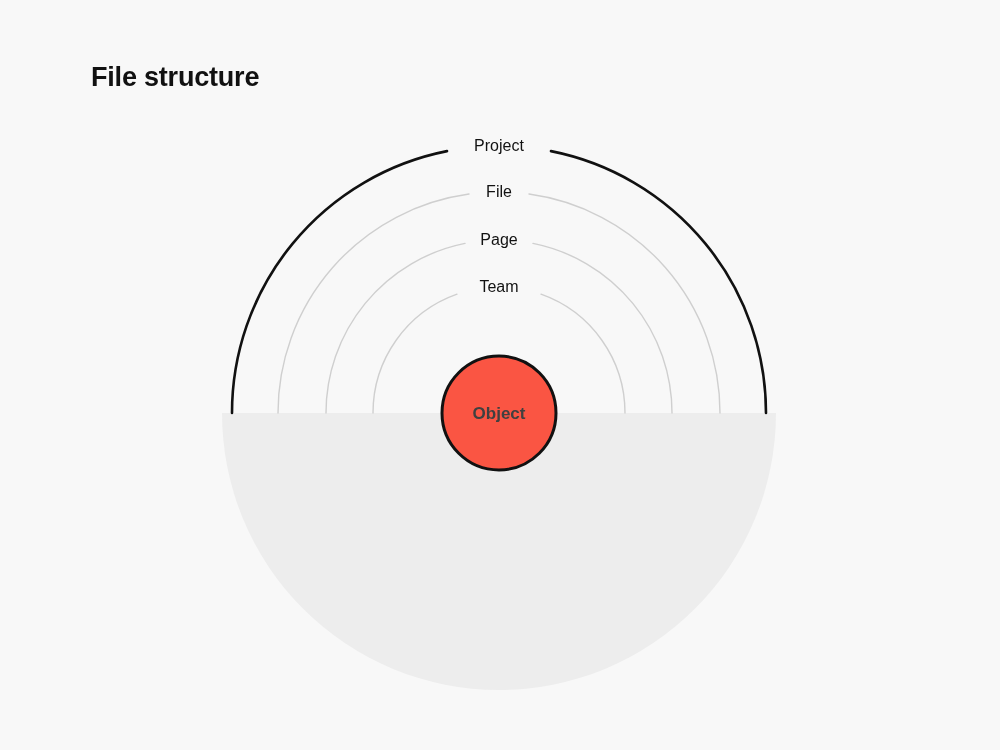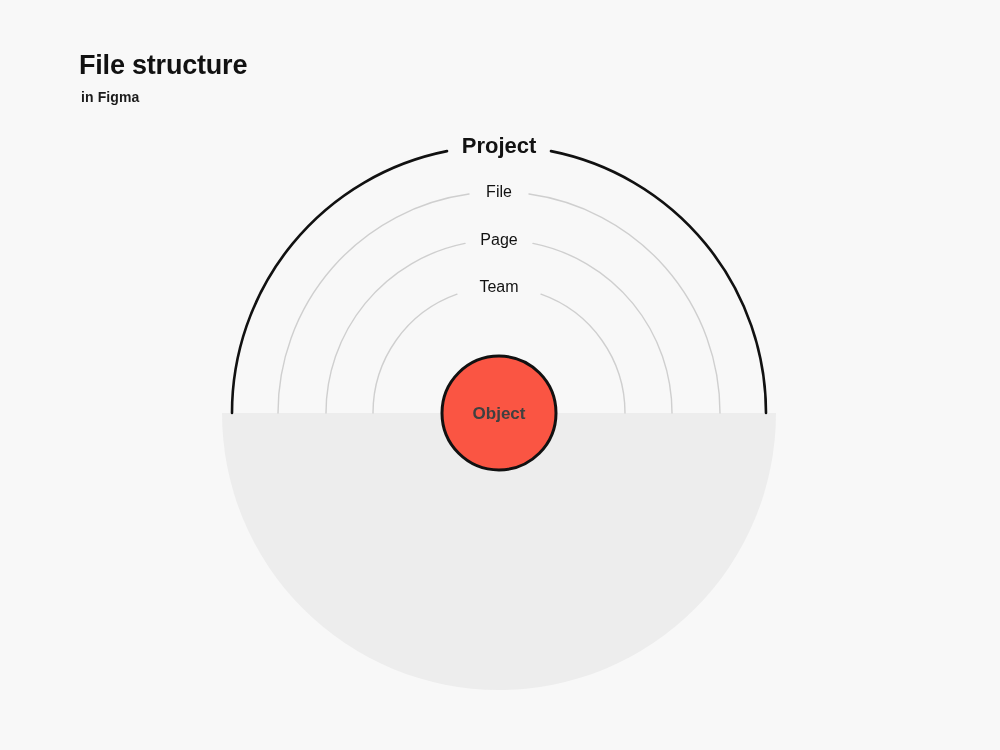--- a/index.html
+++ b/index.html
@@ -26,21 +26,21 @@
     left: 79px;
     top: 50px;
     width: 420px;
   }
   .title {
     font-size: 27px;
     font-weight: bold;
     color: #111111;
     letter-spacing: -0.2px;
     line-height: 1.15;
-    margin: 0;
+    margin: 12px;
   }
   .subtitle {
     font-size: 14px;
     font-weight: bold;
     color: #1c1c1c;
     margin: 8px 0 0 2px;
     letter-spacing: 0.1px;
   }
   .diagram {
     position: absolute;
@@ -52,22 +52,22 @@
   .ring-label {
     position: absolute;
     transform: translate(-50%, -50%);
     color: #121212;
     font-size: 16px;
     text-align: center;
     white-space: nowrap;
     line-height: 1;
   }
   .ring-label.is-root {
-    font-weight: bold;
-    font-size: 22px;
+    font-weight: normal;
+    font-size: 16px;
   }
   .object-label {
     position: absolute;
     left: 499px;
     top: 413px;
     transform: translate(-50%, -50%);
     color: #404040;
     font-size: 17px;
     font-weight: bold;
     white-space: nowrap;
@@ -96,21 +96,20 @@
     line-height: 1;
   }
 </style>
 </head>
 <body style="background: rgb(248, 248, 248);">
 
 <div id="stage">
 
   <div class="header">
     <div class="title">File structure</div>
-    <div class="subtitle">in Figma</div>
   </div>
 
   <svg class="diagram" viewBox="0 0 1000 750">
     <path id="lower-half-disc" fill="#ededed" stroke="none" d="M 222 413 A 277 277 0 0 0 776 413 Z"></path>
 
     <path id="ring-arc-0" fill="none" stroke="#111111" stroke-width="2.6" stroke-linecap="round" d="M 232.00 413.00 A 267 267 0 0 1 447.00 151.11 M 551.00 151.11 A 267 267 0 0 1 766.00 413.00"></path>
     <path id="ring-arc-1" fill="none" stroke="#cfcfcf" stroke-width="1.4" stroke-linecap="round" d="M 278.00 413.00 A 221 221 0 0 1 469.00 194.05 M 529.00 194.05 A 221 221 0 0 1 720.00 413.00"></path>
     <path id="ring-arc-2" fill="none" stroke="#cfcfcf" stroke-width="1.4" stroke-linecap="round" d="M 326.00 413.00 A 173 173 0 0 1 465.00 243.37 M 533.00 243.37 A 173 173 0 0 1 672.00 413.00"></path>
     <path id="ring-arc-3" fill="none" stroke="#cfcfcf" stroke-width="1.4" stroke-linecap="round" d="M 373.00 413.00 A 126 126 0 0 1 457.00 294.21 M 541.00 294.21 A 126 126 0 0 1 625.00 413.00"></path>
 

